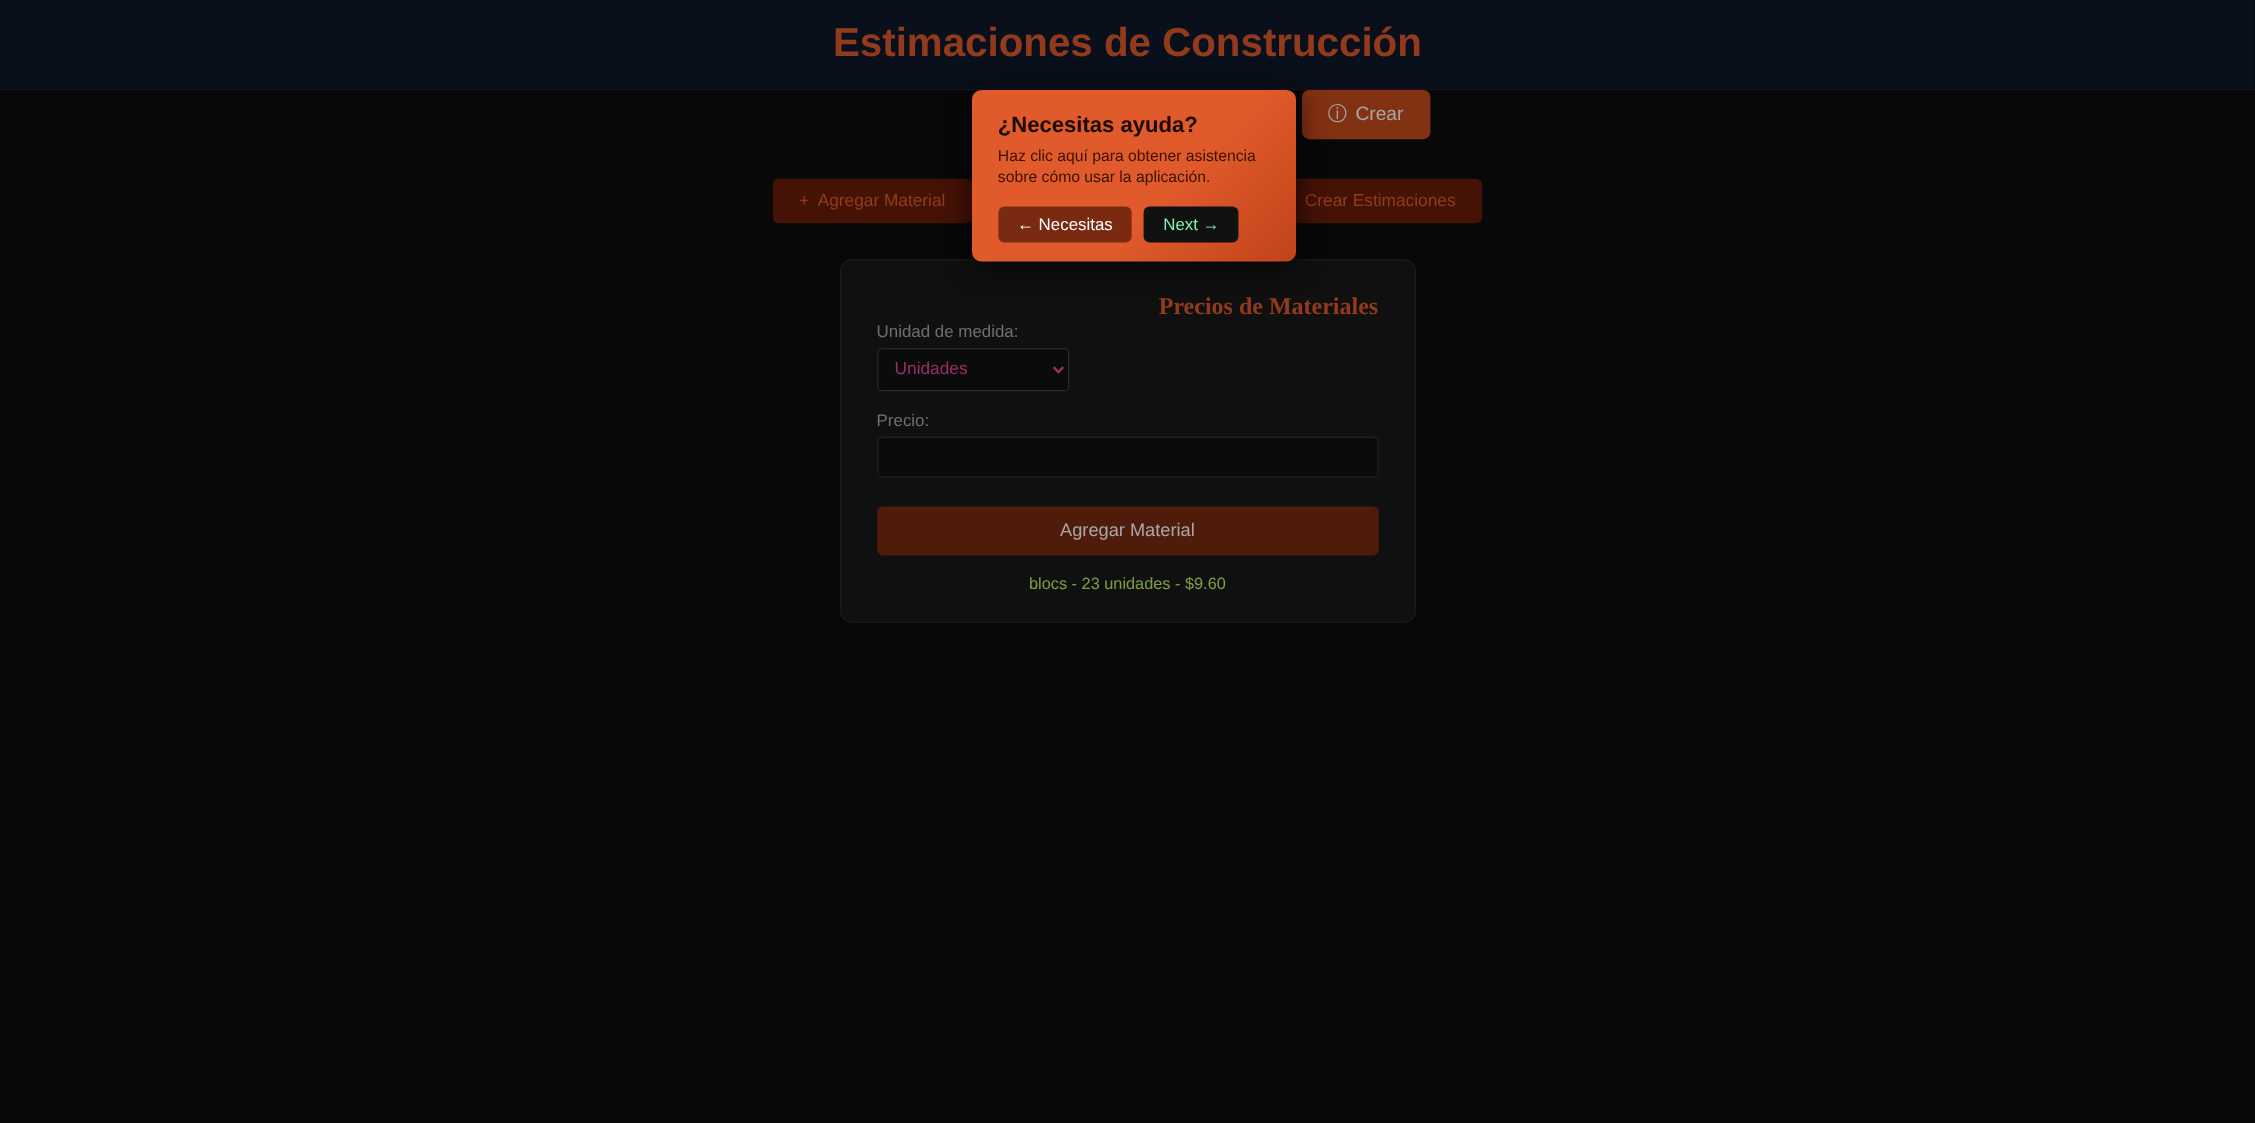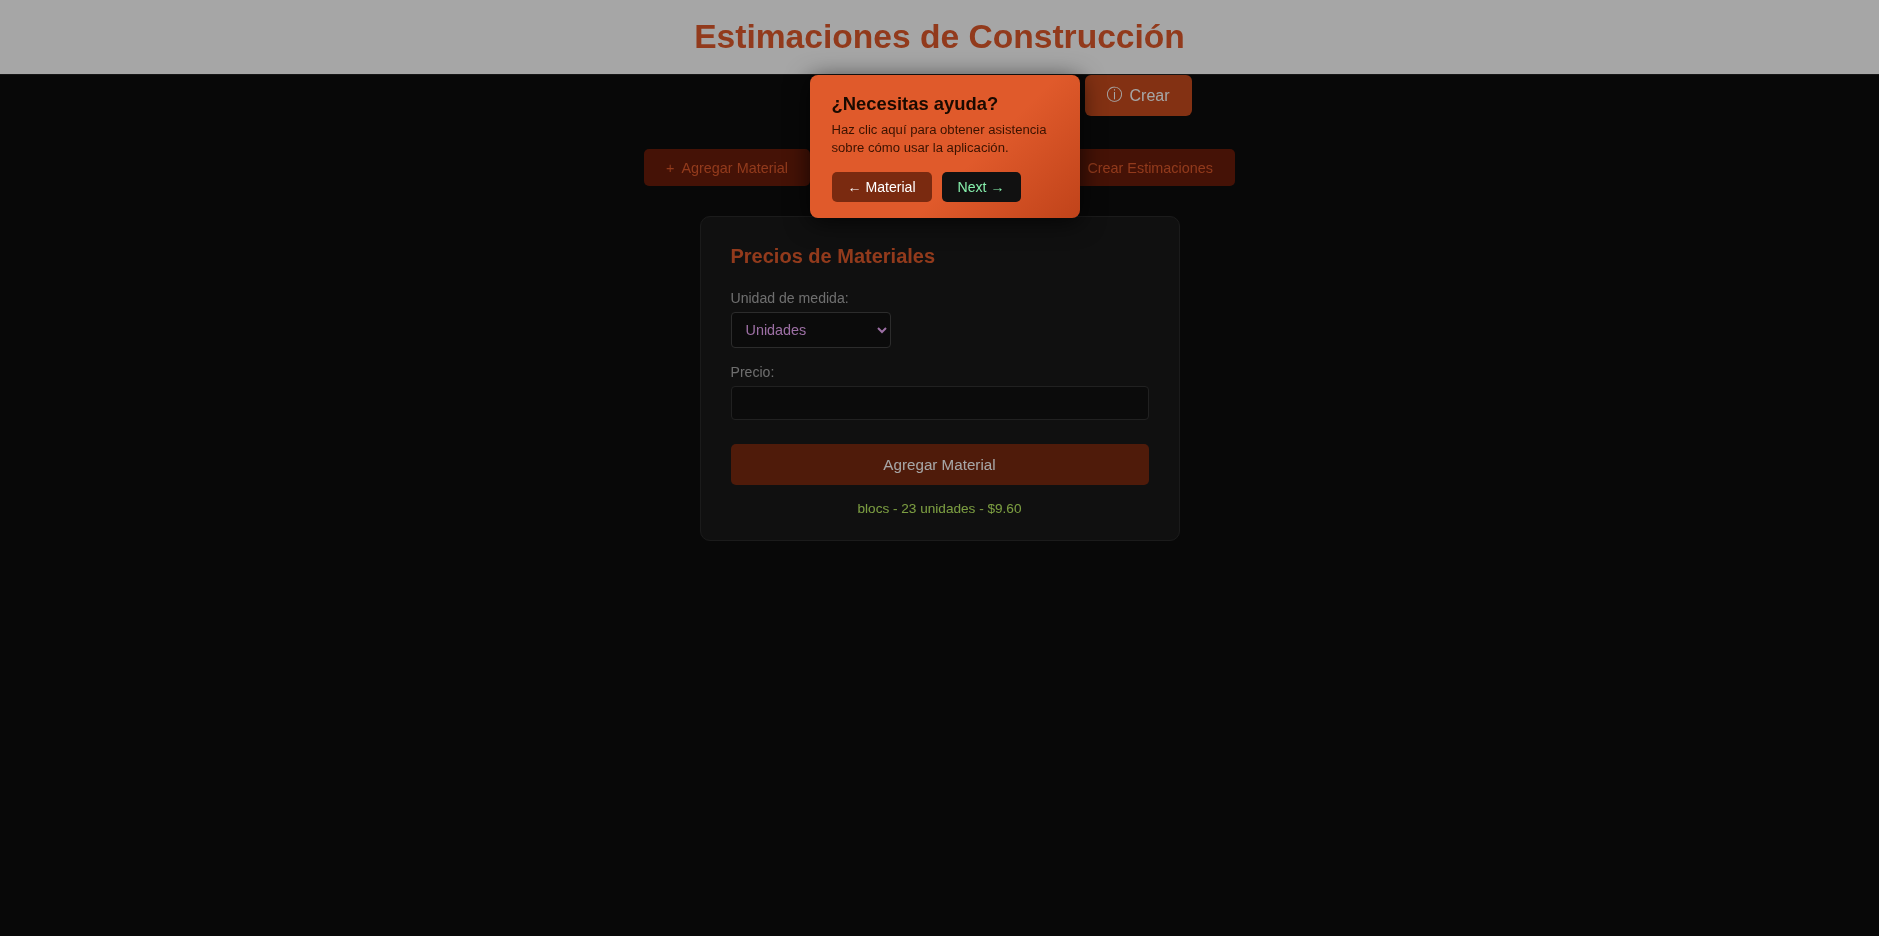--- a/index.html
+++ b/index.html
@@ -8,21 +8,21 @@
       background-color: #0d0d0d;
       color: #ccc;
       font-family: Arial, sans-serif;
       min-height: 936px;
       width: 1879px;
       overflow-x: hidden;
     }
 
     
     .header {
-      background-color: #ffffff;
+      background-color: #0f172a;
       border-bottom: 1px solid #222;
       padding: 18px 0;
       text-align: center;
     }
     .header h1 {
       color: #e05a2b;
       font-size: 2.1rem;
       font-weight: 600;
     }
 
@@ -134,22 +134,22 @@
       border: 1px solid #2a2a2a;
       border-radius: 10px;
       width: 480px;
       margin: 20px auto 0 auto;
       padding: 28px 30px 20px 30px;
     }
     .main-card h2 {
       color: #e05a2b;
       font-size: 1.25rem;
       font-weight: 600;
-      text-align: left;
-      margin-bottom: 22px;
+      text-align: right;
+      font-family: Liberation Serif, serif;
     }
 
     .form-group {
       margin-bottom: 16px;
     }
     .form-group label {
       display: block;
       color: #aaa;
       font-size: 0.88rem;
       margin-bottom: 6px;
@@ -161,21 +161,21 @@
       border-radius: 4px;
       color: #fff;
       padding: 8px 10px;
       font-size: 0.9rem;
       outline: none;
     }
     .form-group select {
       background-color: #111;
       border: 1px solid #444;
       border-radius: 4px;
-      color: #f0abfc;
+      color: #ec4899;
       padding: 8px 10px;
       font-size: 0.9rem;
       cursor: pointer;
       width: 160px;
     }
 
     .btn-agregar {
       width: 100%;
       background-color: #7a2a10;
       color: #fff;
@@ -215,21 +215,21 @@
 </div>
 
 <div class="overlay"></div>
 
 <div class="toolbar-area">
 
   <div class="help-popup">
     <h2>¿Necesitas ayuda?</h2>
     <p>Haz clic aquí para obtener asistencia sobre cómo usar la aplicación.</p>
     <div class="help-popup-buttons">
-      <button class="btn-previous">← Material</button>
+      <button class="btn-previous">← Necesitas</button>
       <button class="btn-next">Next →</button>
     </div>
   </div>
 
   <button class="btn-ayuda">
     <span>ⓘ</span>
     <span>Crear</span>
   </button>
 
 </div>

